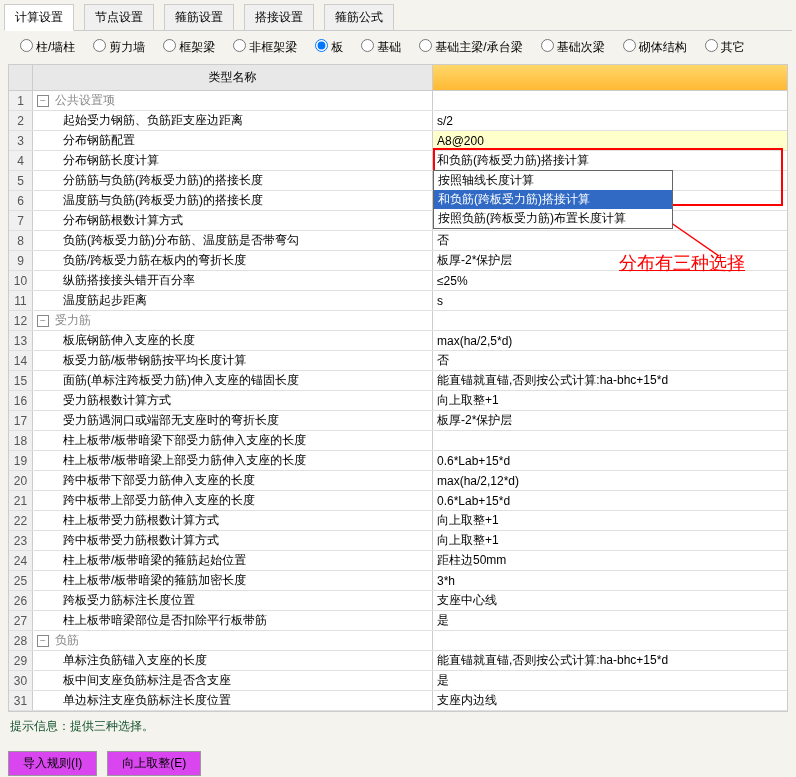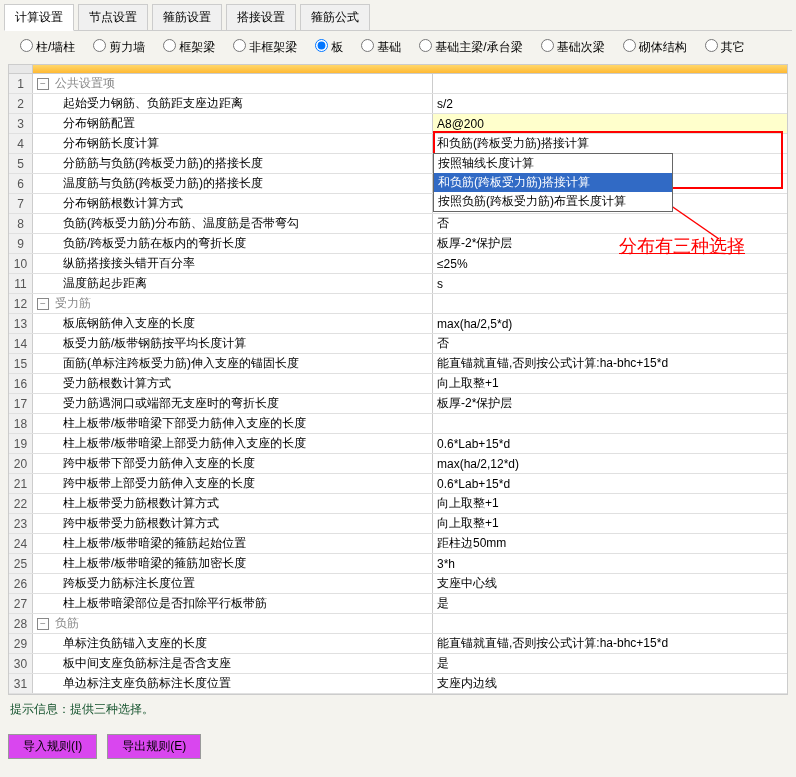--- a/index.html
+++ b/index.html
@@ -1,18 +1,18 @@
 <!DOCTYPE html>
 <html><head>
 <meta charset="utf-8">
 <style>
 *{box-sizing:border-box;margin:0;padding:0;font-family:"Microsoft YaHei","SimSun",sans-serif;font-size:12px}
 body{background:#f4f3ee;padding:4px}
 .tabs{display:flex;border-bottom:1px solid #ccc}
-.tab{padding:4px 10px;border:1px solid #ccc;border-bottom:none;background:#f0f0f0;margin-right:4px;cursor:pointer}
+.tab{padding:4px 10px;border:1px solid #ccc;border-bottom:none;background:#f0f0f0;margin-right:10px;cursor:pointer}
 .tab.active{background:#fff;border-bottom:1px solid #fff;margin-bottom:-1px}
 .radio-row{padding:8px 16px;display:flex;gap:18px;align-items:center}
 .radio-row label{display:flex;align-items:flex-start;gap:3px;cursor:pointer}
 .radio-row input{margin:0}
 .grid{border:1px solid #ccc;background:#fff;margin:0 4px}
 .grid-header{display:flex;background:#e8e8e8;border-bottom:1px solid #ccc}
 .gh-num{width:24px;border-right:1px solid #ccc}
 .gh-name{flex:0 0 400px;border-right:1px solid #ccc;text-align:center;padding:4px}
 .gh-val{flex:1;background:linear-gradient(#ffd76b,#ffb933);padding:4px}
 .row{display:flex;border-bottom:1px solid #e0e0e0;min-height:18px;align-items:stretch}
@@ -86,20 +86,21 @@
       </label>
       <label>
         <input type="radio" name="cat" style="">
         <span>其它</span>
       </label>
     </div>
 
 <div class="grid">
   <div class="grid-header">
     <div class="gh-num"></div>
+    <div class="gh-name">类型名称</div>
     <div class="gh-val"></div>
   </div>
   <div id="grid-body" style="position:relative">
         <div class="row group">
           <div class="cell-num">1</div>
           <div class="cell-name">
             <span class="toggle">−</span>
             <span>公共设置项</span>
           </div>
           <div class="cell-val"></div>
@@ -269,16 +270,16 @@
             <polygon points="0,0 12,4 6,12" fill="red"></polygon>
           </svg></div>
         <div class="annotation" style="left: 610px; top: 160px; text-decoration: underline;">分布有三种选择</div>
       </div>
 </div>
 
 <div class="hint">提示信息：提供三种选择。</div>
 
 <div class="footer">
   <button class="btn">导入规则(I)</button>
-  <button class="btn">导出规则(E)</button>
+  <button class="btn">向上取整(E)</button>
 </div>
 
 </div>
 
 </body></html>

